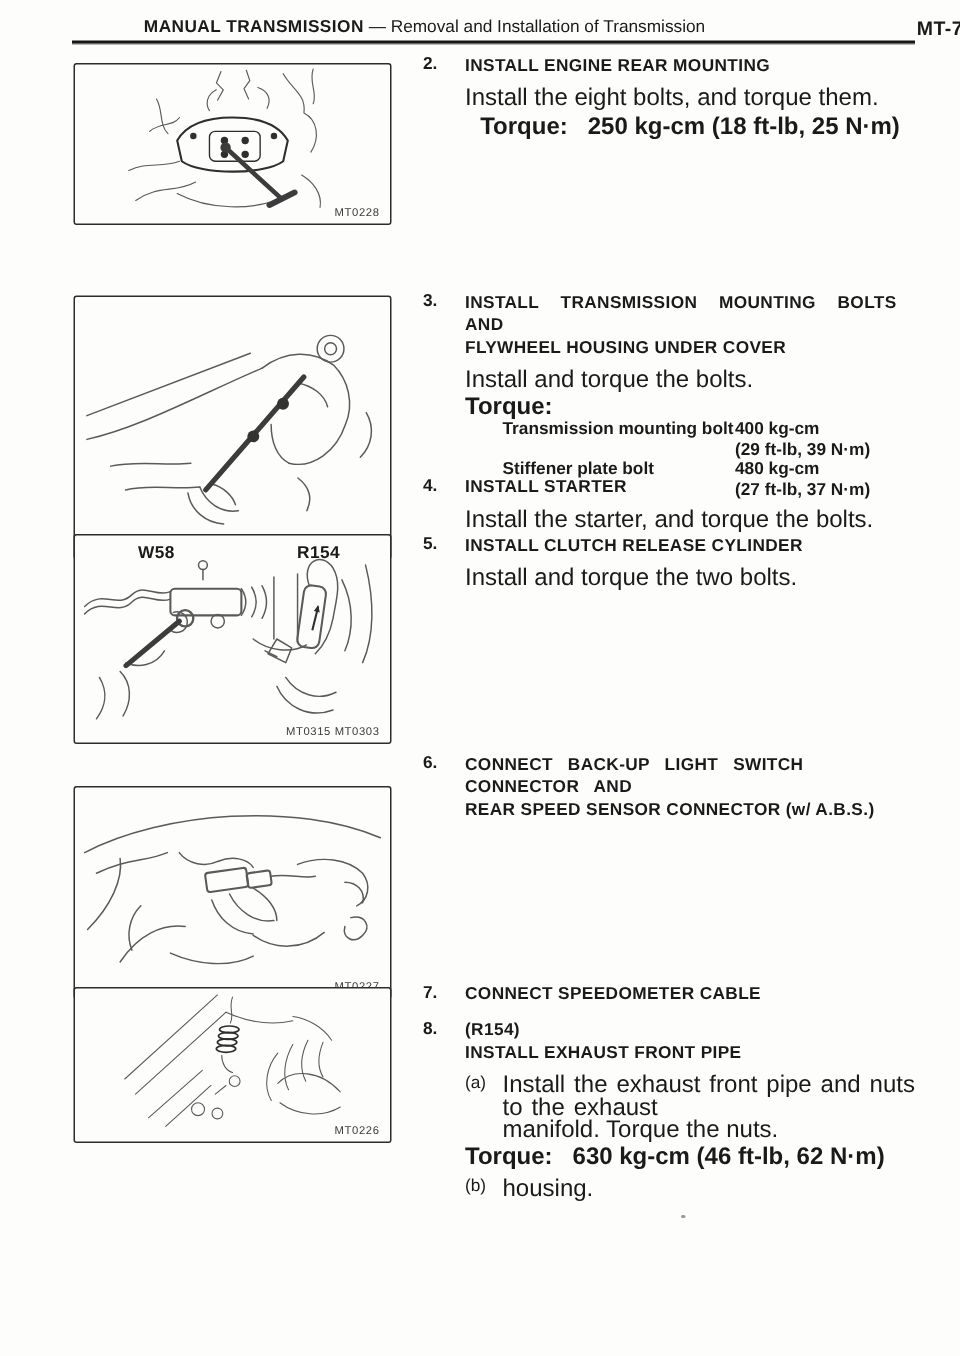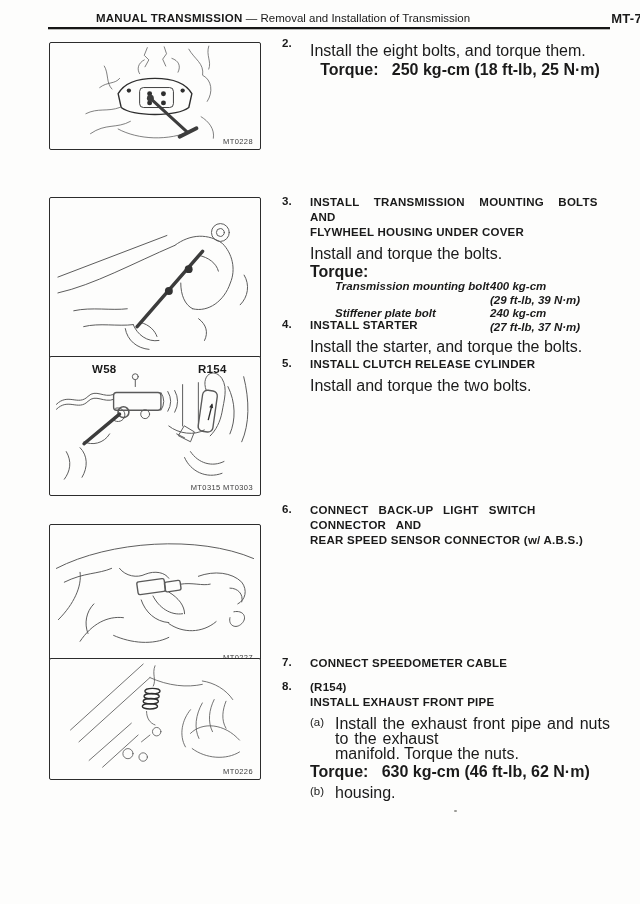--- a/index.html
+++ b/index.html
@@ -59,21 +59,20 @@
   .gap3{margin-top:3px;}
   .ws11{word-spacing:11px;}
   .ws7{word-spacing:6.5px;}
   .ws4{word-spacing:4px;}
   .ws2{word-spacing:1.5px;}
   
   .trq-table{
     display:grid;grid-template-columns:155px 1fr;
     margin-left:25px;font-size:11.5px;line-height:13.5px;font-weight:bold;
     margin-top:1px;
-    font-style:italic;
   }
   .trq-table .cell{padding:0;}
   
   .subitem{position:relative;margin-top:6px;}
   .sublabel{position:absolute;left:0;top:0;font-size:11.5px;}
   .subtext{margin-left:25px;}
   .speck{
     position:absolute;left:454px;top:810px;width:3px;height:2px;
     background:#9a9a96;border-radius:1px;
   }
@@ -206,21 +205,21 @@
         <path d="M104,72 c6,12 18,20 30,18"></path>
         <path d="M92,76 c4,12 14,22 28,23"></path>
         <path d="M120,68 c10,6 16,14 16,22"></path>
         <path d="M186,88 c10,-2 14,6 8,12 c-6,6 -14,2 -12,-6"></path>
         <path d="M44,80 c-8,8 -10,20 -6,30"></path>
       </g>
     </svg>
     <span class="figcode">MT0227</span>
   </div>
 
-  <div class="figbox" style="top:658px;height:122px;">
+  <div class="figbox" style="top:658px;height:104px;">
     <svg viewBox="0 0 212 142">
       <g stroke="#5a5a5a" fill="none" stroke-width="1" stroke-linecap="round" stroke-linejoin="round">
         <path d="M6,84 L92,6"></path>
         <path d="M16,98 L100,22"></path>
         <path d="M100,22 c22,10 44,12 62,8"></path>
         <path d="M162,26 c14,2 28,10 36,22"></path>
         <path d="M106,8 c-4,10 2,16 -2,24"></path>
         <path d="M96,62 c0,8 4,14 10,16"></path>
         <circle cx="108" cy="86" r="5"></circle>
         <path d="M100,90 l-10,8"></path>
@@ -241,39 +240,40 @@
         <ellipse cx="101" cy="50" rx="9" ry="3.2"></ellipse>
         <ellipse cx="100" cy="56" rx="9" ry="3.2"></ellipse>
       </g>
     </svg>
     <span class="figcode">MT0226</span>
   </div>
 
   <div class="step" style="top:37px;">
     <span class="stepnum">2.</span>
     <div class="stepbody">
+      <div class="h">INSTALL ENGINE REAR MOUNTING</div>
       <div class="t gap6">Install the eight bolts, and torque them.</div>
       <div class="t bold pre gap4">Torque:   250 kg-cm (18 ft-lb, 25 N·m)</div>
     </div>
   </div>
 
   <div class="step" style="top:195px;">
     <span class="stepnum">3.</span>
     <div class="stepbody">
       <div class="h ws11">INSTALL TRANSMISSION MOUNTING BOLTS AND</div>
       <div class="h">FLYWHEEL HOUSING UNDER COVER</div>
       <div class="t gap6">Install and torque the bolts.</div>
       <div class="t bold gap3">Torque:</div>
       <div class="trq-table">
         <span class="cell">Transmission mounting bolt</span>
         <span class="cell">400 kg-cm</span>
         <span class="cell"></span>
         <span class="cell">(29 ft-lb, 39 N·m)</span>
         <span class="cell">Stiffener plate bolt</span>
-        <span class="cell">240 kg-cm</span>
+        <span class="cell">480 kg-cm</span>
         <span class="cell"></span>
         <span class="cell">(27 ft-lb, 37 N·m)</span>
       </div>
     </div>
   </div>
 
   <div class="step" style="top:318px;">
     <span class="stepnum">4.</span>
     <div class="stepbody">
       <div class="h">INSTALL STARTER</div>

